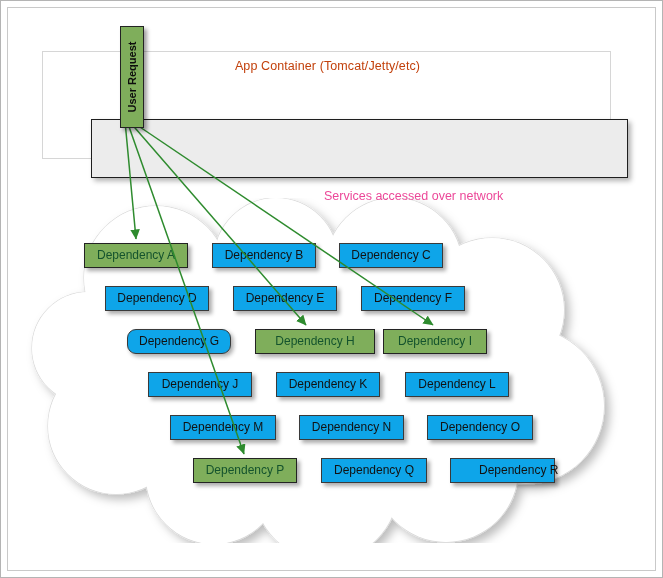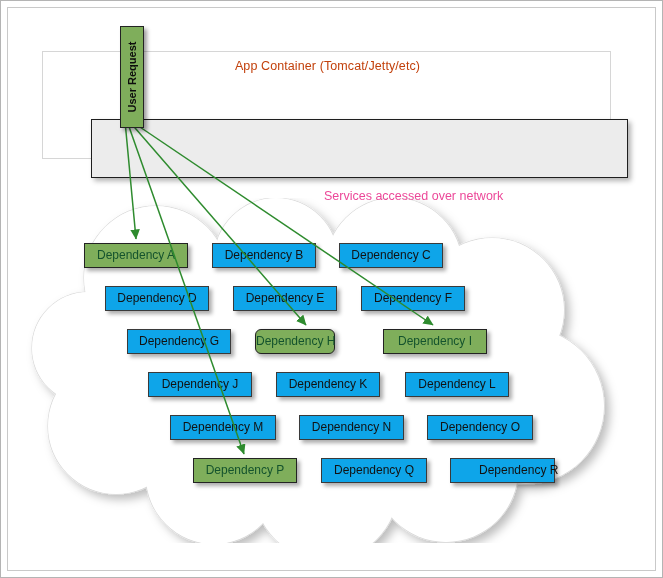--- a/index.html
+++ b/index.html
@@ -190,22 +190,22 @@
       <div id="app-panel"></div>
     </div>
 
     <div id="dep-layer">
         <div class="dep-box highlight" style="left: 76px; top: 235px; width: 104px;"><span>Dependency A</span></div>
         <div class="dep-box" style="left: 204px; top: 235px; width: 104px;"><span>Dependency B</span></div>
         <div class="dep-box" style="left: 331px; top: 235px; width: 104px;"><span>Dependency C</span></div>
         <div class="dep-box" style="left: 97px; top: 278px; width: 104px;"><span>Dependency D</span></div>
         <div class="dep-box" style="left: 225px; top: 278px; width: 104px;"><span>Dependency E</span></div>
         <div class="dep-box" style="left: 353px; top: 278px; width: 104px;"><span>Dependency F</span></div>
-        <div class="dep-box" style="left: 119px; top: 321px; width: 104px;"><span>Dependency G</span></div>
-        <div class="dep-box highlight" style="left: 247px; top: 321px; width: 80px; border-radius: 6px;"><span>Dependency H</span></div>
+        <div class="dep-box" style="left: 119px; top: 321px; width: 104px; border-radius: 9px;"><span>Dependency G</span></div>
+        <div class="dep-box highlight" style="left: 247px; top: 321px; width: 120px;"><span>Dependency H</span></div>
         <div class="dep-box highlight" style="left: 375px; top: 321px; width: 104px;"><span>Dependency I</span></div>
         <div class="dep-box" style="left: 140px; top: 364px; width: 104px;"><span>Dependency J</span></div>
         <div class="dep-box" style="left: 268px; top: 364px; width: 104px;"><span>Dependency K</span></div>
         <div class="dep-box" style="left: 397px; top: 364px; width: 104px;"><span>Dependency L</span></div>
         <div class="dep-box" style="left: 162px; top: 407px; width: 106px;"><span>Dependency M</span></div>
         <div class="dep-box" style="left: 291px; top: 407px; width: 105px;"><span>Dependency N</span></div>
         <div class="dep-box" style="left: 419px; top: 407px; width: 106px;"><span>Dependency O</span></div>
         <div class="dep-box highlight" style="left: 185px; top: 450px; width: 104px;"><span>Dependency P</span></div>
         <div class="dep-box" style="left: 313px; top: 450px; width: 106px;"><span>Dependency Q</span></div>
         <div class="dep-box" style="left: 442px; top: 450px; width: 105px; padding-left: 28px;"><span>Dependency R</span></div>

